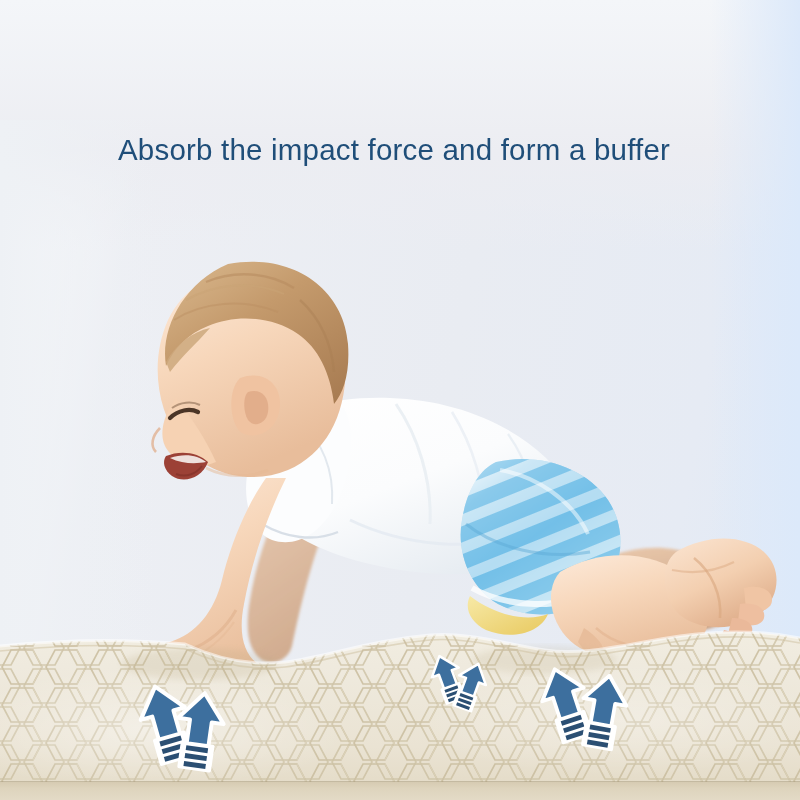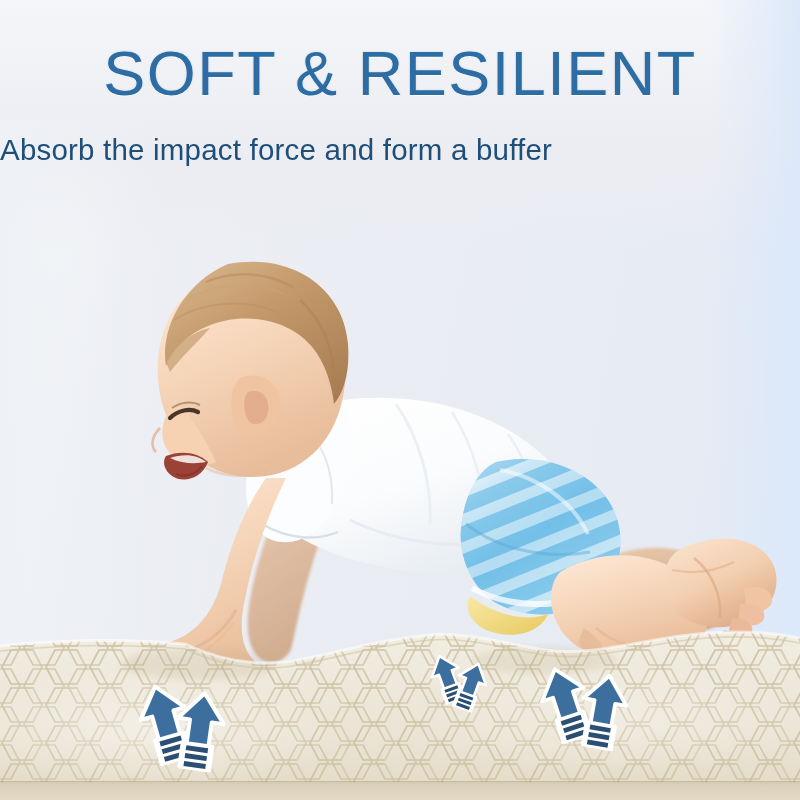--- a/index.html
+++ b/index.html
@@ -41,20 +41,21 @@
     font-size:63px;
     line-height:1.0;
     font-weight:400;
     letter-spacing:1.5px;
     color:#2e6ca4;
     text-shadow:0 1px 0 rgba(255,255,255,.85), 0 0 2px rgba(46,108,164,.22);
     white-space:nowrap;
   }
   .subline {
     position:absolute; left:0; width:788px;
+    text-align:center;
     font-size:29.5px;
     line-height:1.0;
     font-weight:400;
     color:#1f4e79;
     letter-spacing:.2px;
     white-space:nowrap;
   }
   .subline.l1 { top:135px; }
   .subline.l2 { top:185px; }
 
@@ -96,21 +97,20 @@
 </style>
 </head>
 <body>
 
 <div id="stage">
 
   <div class="wash-top"></div>
   <div class="wash-left"></div>
   <div class="wash-right"></div>
 
-  <div class="headline">SOFT &amp; RESILIENT</div>
   <div class="subline l1">Absorb the impact force and form a buffer</div>
 
   <svg id="baby" viewBox="0 0 800 800" aria-hidden="true">
     <defs>
       <linearGradient id="gSkin" x1="0" y1="0" x2="0.4" y2="1">
         <stop offset="0%" stop-color="#fdeada"></stop>
         <stop offset="45%" stop-color="#f7d7bb"></stop>
         <stop offset="100%" stop-color="#e8bd9b"></stop>
       </linearGradient>
       <linearGradient id="gSkin2" x1="0" y1="0" x2="0.6" y2="1">

